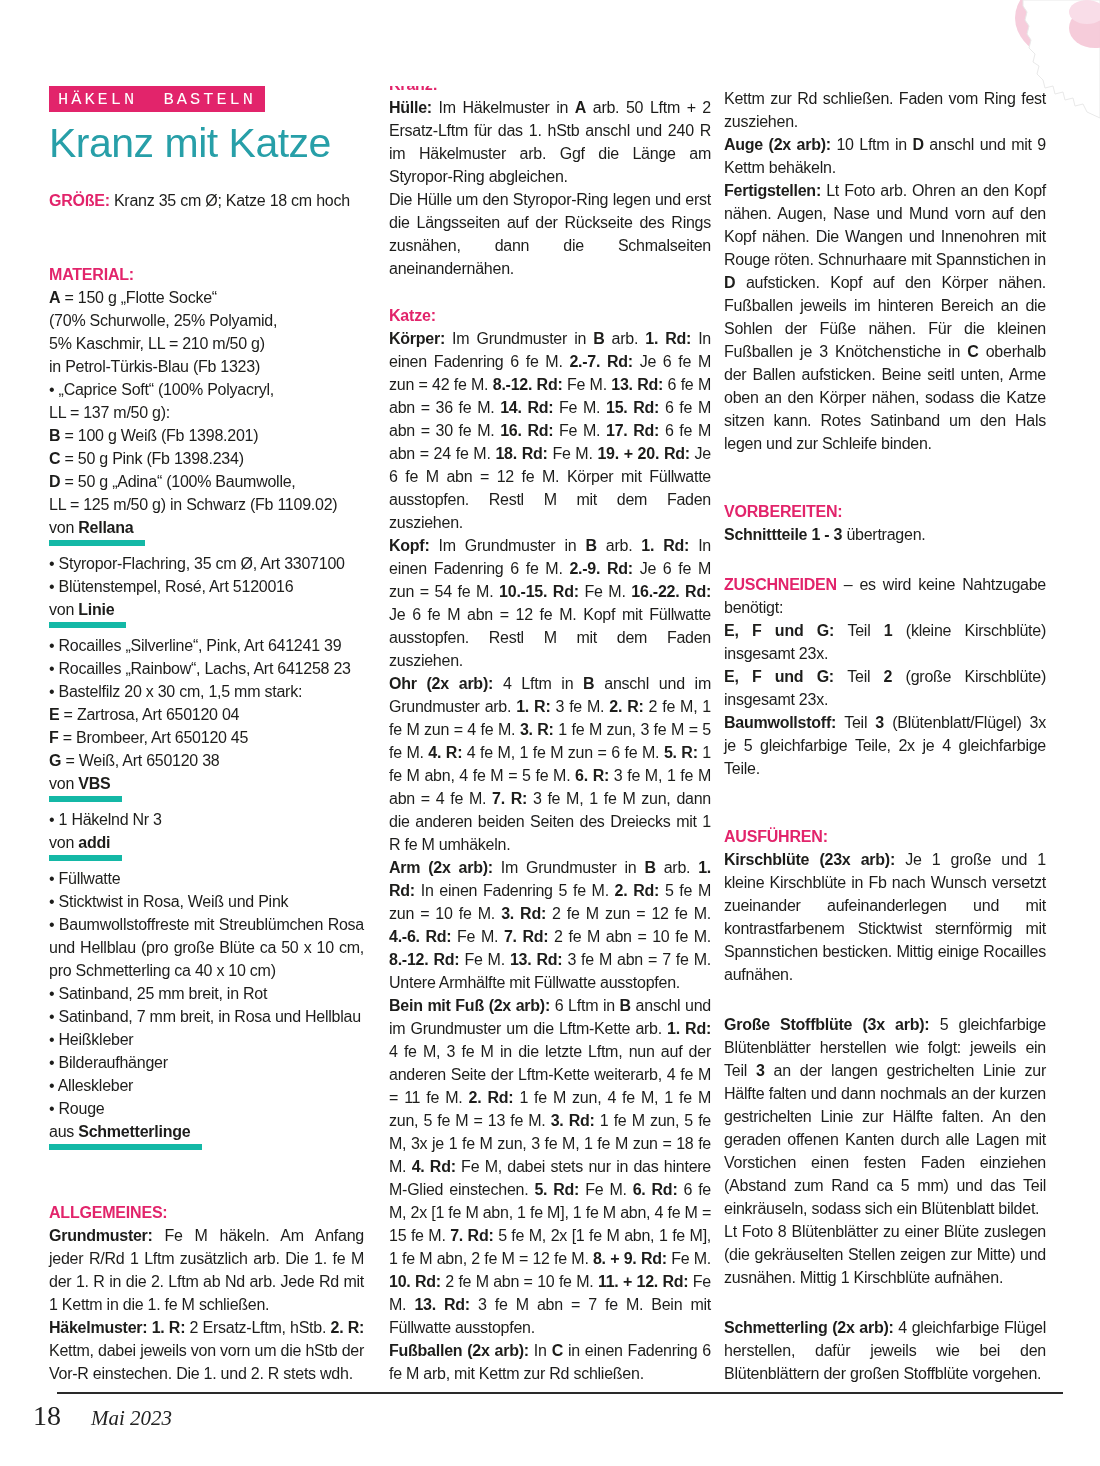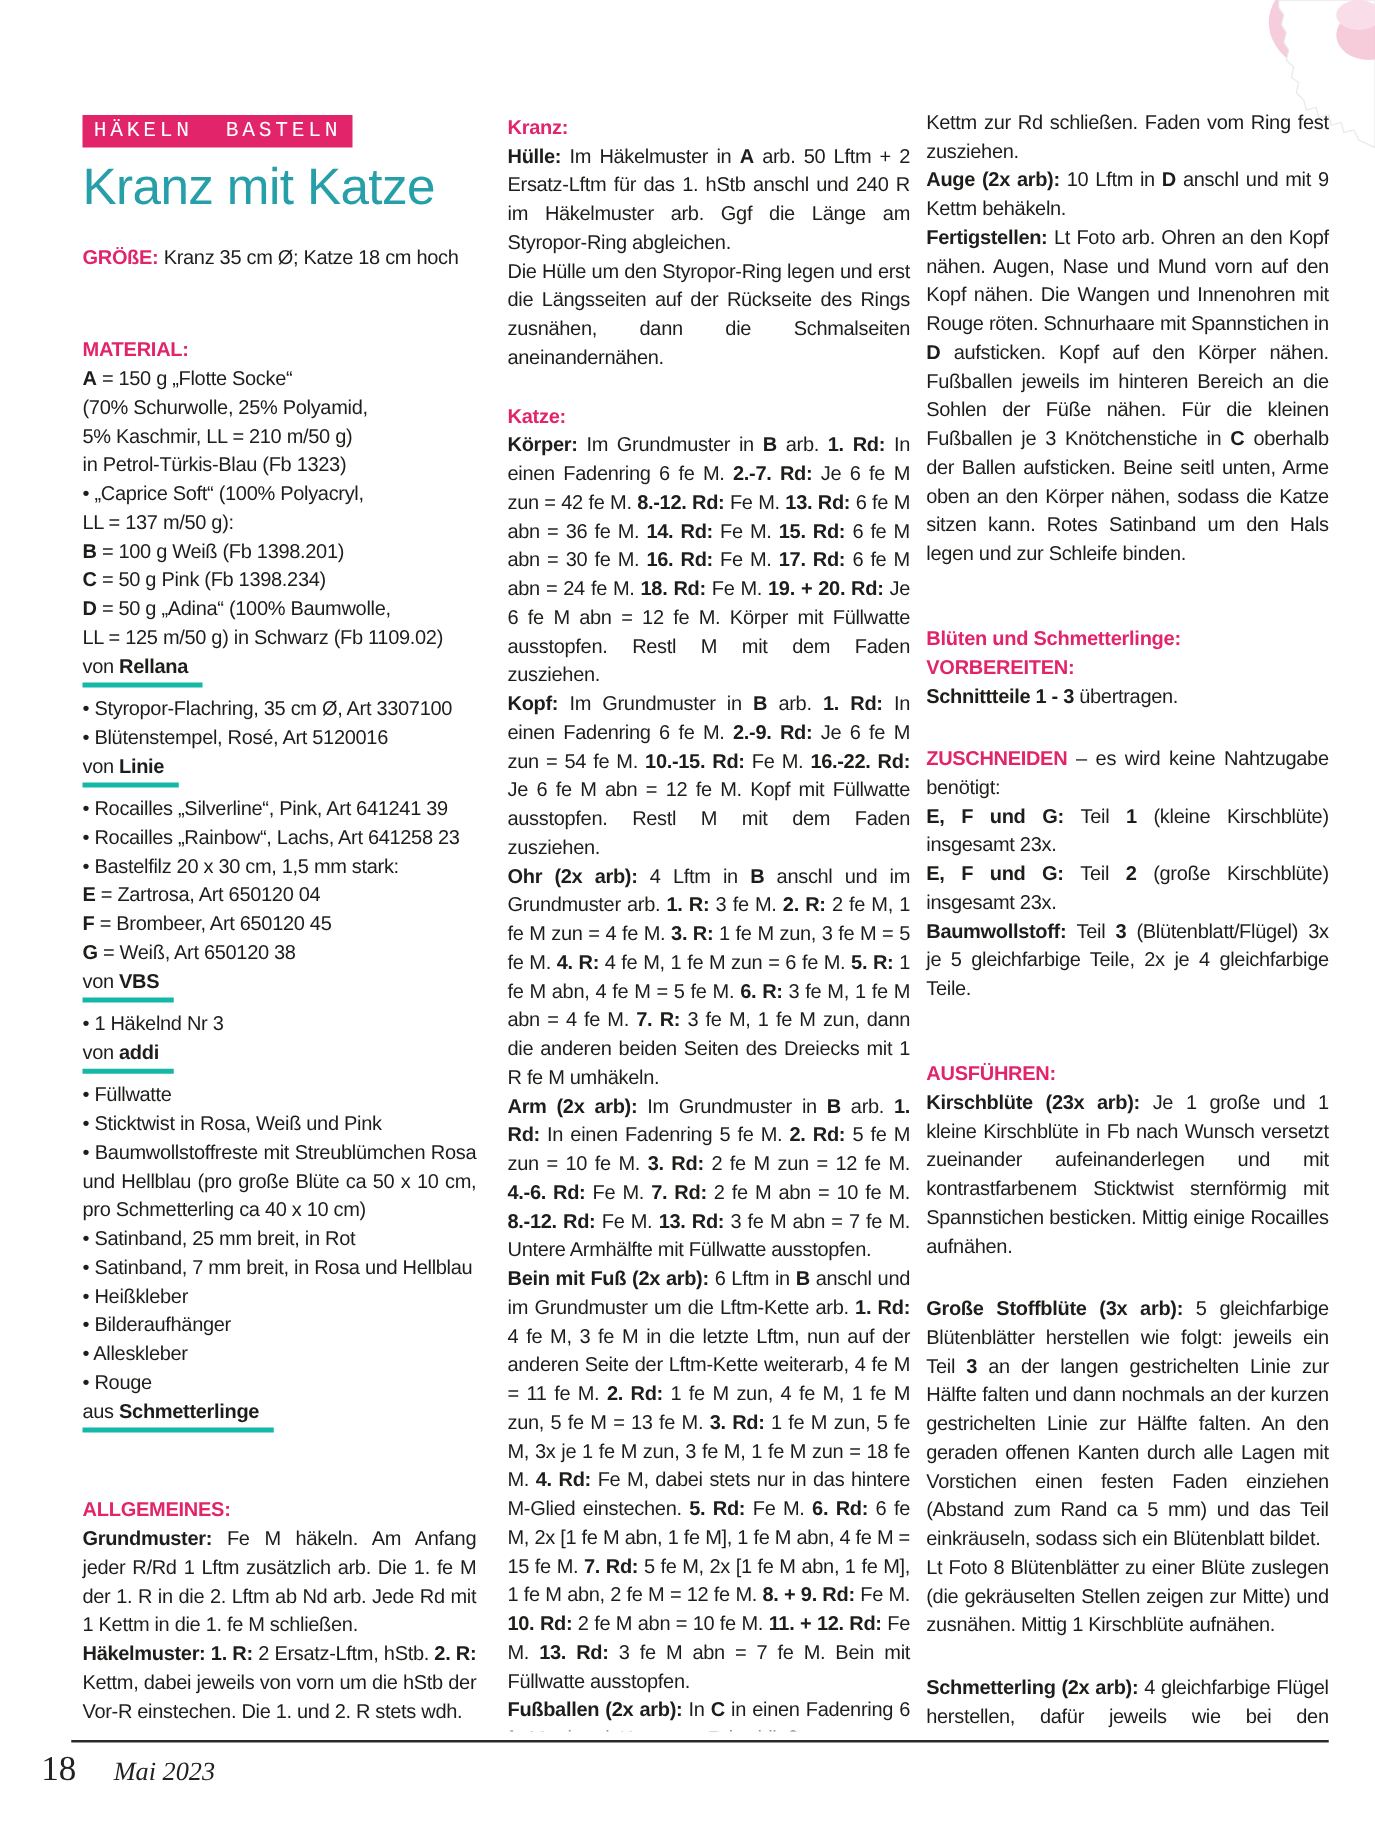--- a/index.html
+++ b/index.html
@@ -9,21 +9,21 @@
   }
   *{box-sizing:border-box;margin:0;padding:0;}
   html,body{background:#ffffff;}
   body{font-family:"Liberation Sans","DejaVu Sans",sans-serif;color:var(--ink);}
   .page{position:relative;width:1100px;height:1466px;background:#ffffff;overflow:hidden;margin:0 auto;}
 
   
   .deco{position:absolute;top:0;right:0;width:125px;height:130px;pointer-events:none;}
 
   
-  .content{position:absolute;left:0;top:86px;width:1064px;height:1299px;display:flex;align-items:center;padding-left:66px;overflow:hidden;}
+  .content{position:absolute;left:0;top:86px;width:1064px;height:1299px;display:flex;align-items:flex-end;padding-left:49px;overflow:hidden;}
   .col1{width:315px;flex:0 0 315px;}
   .col2{width:322px;flex:0 0 322px;}
   .col3{width:322px;flex:0 0 322px;}
   .vrule{width:1px;background:#5a5a5a;flex:0 0 1px;}
   .vr1{margin-left:17px;margin-right:7px;}
   .vr2{margin-left:6px;margin-right:6px;}
 
   
   .badge{display:inline-block;background:var(--accent-pink);color:#fff;
     font-family:"Liberation Mono","DejaVu Sans Mono",monospace;
@@ -32,21 +32,21 @@
   .title{color:var(--title-teal);font-size:41px;line-height:1.05;font-weight:400;
     letter-spacing:-0.5px;margin:0 0 24px 0;}
 
   
   .para{font-size:16px;line-height:23px;letter-spacing:-0.25px;text-align:justify;
     hyphens:auto;-webkit-hyphens:auto;}
   .h-pink{font-size:16px;line-height:23px;font-weight:700;color:var(--accent-pink);letter-spacing:-0.2px;}
   .seg-b{font-weight:700;}
   .seg-p{font-weight:700;color:var(--accent-pink);}
   .supplier{font-size:16px;line-height:23px;letter-spacing:-0.25px;margin-bottom:6px;}
-  .sup-inner{display:inline-block;border-bottom:4px solid #14b8a6;padding-right:12px;padding-bottom:1px;}
+  .sup-inner{display:inline-block;border-bottom:6px solid #14b8a6;padding-right:12px;padding-bottom:1px;}
   .gap{height:24px;}
   .gap.md{height:27px;}
   .gap.lg{height:45px;}
 
   
   .footer-rule{position:absolute;left:57px;top:1392px;width:1006px;border-top:2px solid #2a2a2a;}
   .footer-text{position:absolute;left:33px;top:1400px;display:flex;align-items:baseline;gap:30px;
     font-family:"Liberation Serif","DejaVu Serif",serif;}
   .pagenum{font-size:28px;color:#222;}
   .issue{font-size:21px;font-style:italic;color:#222;}
@@ -136,21 +136,20 @@
           <div class="para"><span class="seg-b">Fußballen </span><span class="seg-b">(2x arb): </span>In <span class="seg-b">C</span> in einen Fadenring 6 fe M arb, mit Kettm zur Rd schließen.</div>
         </div>
     </div>
     <div class="vrule vr2"></div>
     <div class="col3">
       <div>
           <div class="para"><span class="seg-b">Nase: </span>In <span class="seg-b">C</span> in einen Fadenring 3 fe M arb, mit Kettm zur Rd schließen. Faden vom Ring fest zusziehen.</div>
           <div class="para"><span class="seg-b">Auge </span><span class="seg-b">(2x arb): </span>10 Lftm in <span class="seg-b">D</span> anschl und mit 9 Kettm behäkeln.</div>
           <div class="para"><span class="seg-b">Fertigstellen: </span>Lt Foto arb. Ohren an den Kopf nähen. Augen, Nase und Mund vorn auf den Kopf nähen. Die Wangen und Innenohren mit Rouge röten. Schnurhaare mit Spannstichen in <span class="seg-b">D</span> aufsticken. Kopf auf den Körper nähen. Fußballen jeweils im hinteren Bereich an die Sohlen der Füße nähen. Für die kleinen Fußballen je 3 Knötchenstiche in <span class="seg-b">C</span> oberhalb der Ballen aufsticken. Beine seitl unten, Arme oben an den Körper nähen, sodass die Katze sitzen kann. Rotes Satinband um den Hals legen und zur Schleife binden.</div>
           <div class="gap lg"></div>
-          <div class="h-pink">Blüten und Schmetterlinge:</div>
           <div class="h-pink">VORBEREITEN:</div>
           <div class="para"><span class="seg-b">Schnittteile 1 - 3 </span>übertragen.</div>
           <div class="gap md"></div>
           <div class="para"><span class="seg-p">ZUSCHNEIDEN</span> – es wird keine Nahtzugabe benötigt:</div>
           <div class="para"><span class="seg-b">E, F und G: </span>Teil <span class="seg-b">1</span> (kleine Kirschblüte) insgesamt 23x.</div>
           <div class="para"><span class="seg-b">E, F und G: </span>Teil <span class="seg-b">2</span> (große Kirschblüte) insgesamt 23x.</div>
           <div class="para"><span class="seg-b">Baumwollstoff: </span>Teil <span class="seg-b">3</span> (Blütenblatt/Flügel) 3x je 5 gleichfarbige Teile, 2x je 4 gleichfarbige Teile.</div>
           <div class="gap lg"></div>
           <div class="h-pink">AUSFÜHREN:</div>
           <div class="para"><span class="seg-b">Kirschblüte </span><span class="seg-b">(23x arb): </span>Je 1 große und 1 kleine Kirschblüte in Fb nach Wunsch versetzt zueinander aufeinanderlegen und mit kontrastfarbenem Sticktwist sternförmig mit Spannstichen besticken. Mittig einige Rocailles aufnähen.</div>

